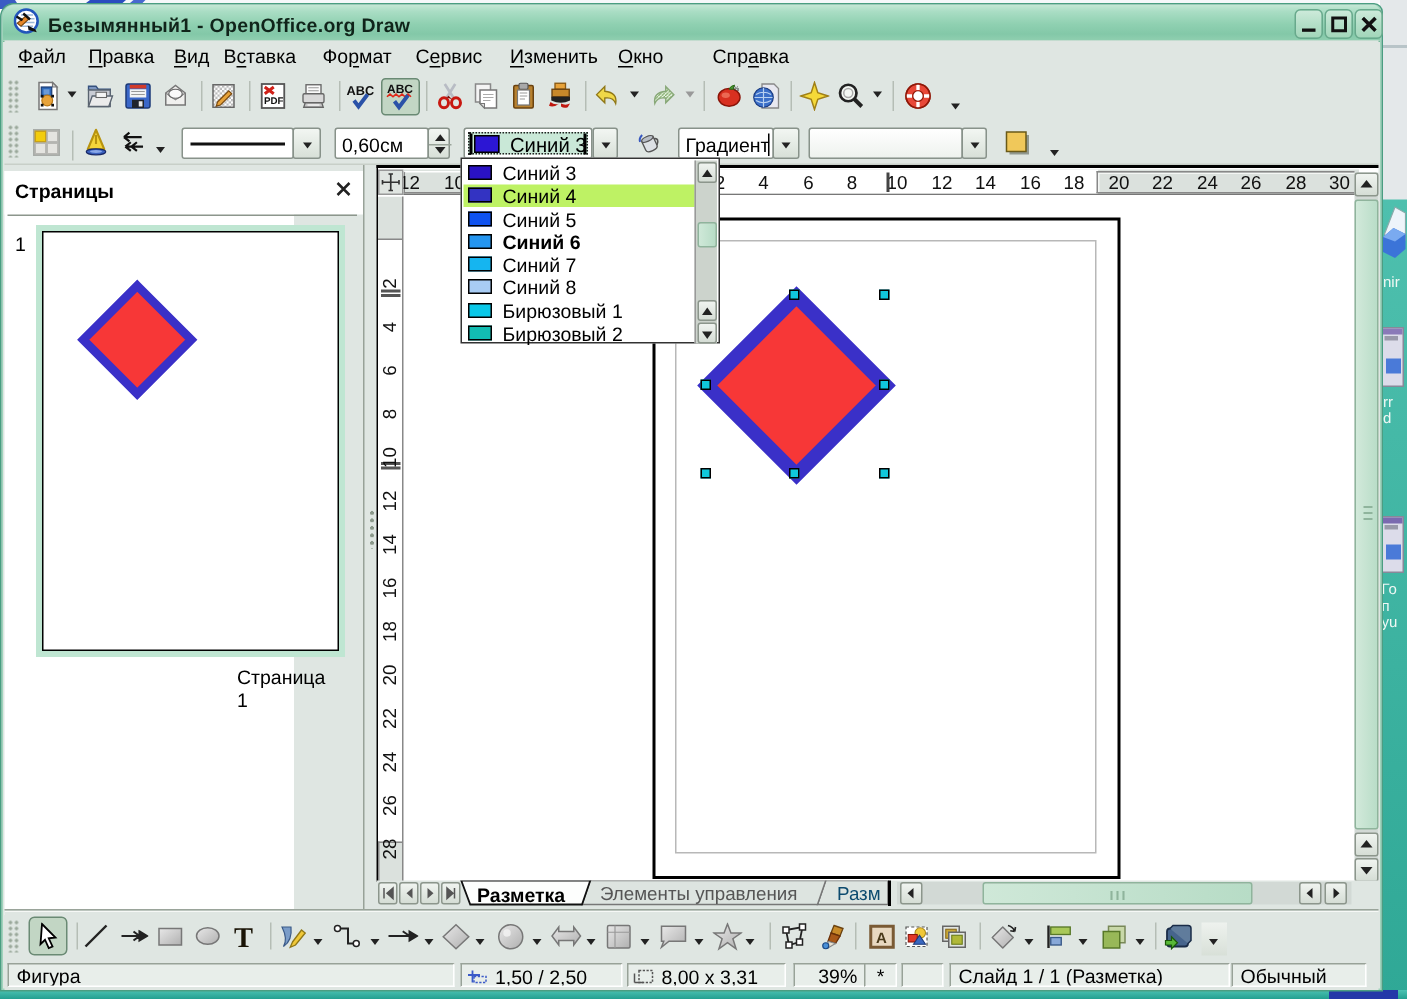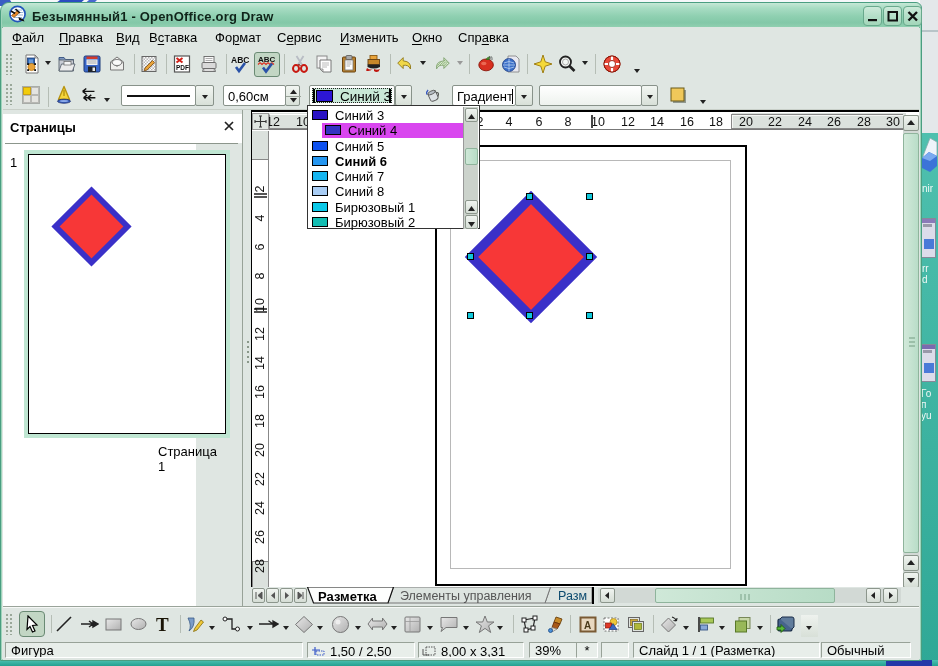--- a/index.html
+++ b/index.html
@@ -169,21 +169,21 @@
 
 <div class="abs" id="menubar">
   <span class="mi" style="left:9px"><u>Ф</u>айл</span>
   <span class="mi" style="left:56px"><u>П</u>равка</span>
   <span class="mi" style="left:113px"><u>В</u>ид</span>
   <span class="mi" style="left:146px">В<u>с</u>тавка</span>
   <span class="mi" style="left:212px">Фо<u>р</u>мат</span>
   <span class="mi" style="left:274px">С<u>е</u>рвис</span>
   <span class="mi" style="left:337px"><u>И</u>зменить</span>
   <span class="mi" style="left:409px"><u>О</u>кно</span>
-  <span class="mi" style="left:455px">Спр<u>а</u>вка</span>
+  <span class="mi" style="left:472px">Спр<u>а</u>вка</span>
 </div>
 
 <div class="abs tb" id="tb1">
     <div class="grip"></div>
   <svg class="ibtn" style="left:19px" width="20" height="20" viewBox="0 0 20 20">
     <path d="M4 1 h9 l3 3 v15 h-12 z" fill="#fff" stroke="#777" stroke-width="1"></path>
     <path d="M13 1 l3 3 h-3 z" fill="#d8d8d8" stroke="#777" stroke-width="0.8"></path>
     <rect x="5.5" y="4" width="7" height="6.5" fill="#2e68b8" stroke="#1c3c74" stroke-width="0.8"></rect>
     <rect x="7" y="5.5" width="4" height="3.5" fill="#6a9ad8"></rect>
     <circle cx="9.5" cy="13" r="3.6" fill="#e8a33a" stroke="#b87818" stroke-width="0.8"></circle>
@@ -683,33 +683,33 @@
       </svg>
       <span style="position:absolute;left:22px;top:1px;">1,50 / 2,50</span>
     </div>
   <div class="sfield" style="left:415px; width:106px;">
       <svg style="position:absolute;left:3px;top:3px" width="14" height="10" viewBox="0 0 14 10">
         <rect x="4" y="1" width="9" height="8" fill="none" stroke="#555" stroke-width="1" stroke-dasharray="1.5 1"></rect>
         <path d="M1 3 v6 M1 9 h6" stroke="#555" stroke-width="1"></path>
       </svg>
       <span style="position:absolute;left:22px;top:1px;">8,00 x 3,31</span>
     </div>
-  <div class="sfield" style="left:526px; width:59px; ">39%</div>
+  <div class="sfield" style="left:526px; width:59px; text-align:center;">39%</div>
   <div class="sfield" style="left:573px; width:22px; text-align:center;">*</div>
   <div class="sfield" style="left:598px; width:28px;"></div>
   <div class="sfield" style="left:630px; width:187px;">Слайд 1 / 1 (Разметка)</div>
   <div class="sfield" style="left:818px; width:90px;">Обычный</div>
 </div>
 
 <div class="abs" id="dlist">
   <div class="drow" style="top:2px;">
     <div class="sw" style="background:#2a12c4;"></div>
       <span class="dt">Синий 3</span>
     </div>
-  <div class="drow" style="top:17px;background:#d946ef;margin-left:13px;">
+  <div class="drow" style="top:17px;background:#bef264;">
     <div class="sw" style="background:#3333c2;"></div>
       <span class="dt">Синий 4</span>
     </div>
   <div class="drow" style="top:33px;">
     <div class="sw" style="background:#0f52f0;"></div>
       <span class="dt">Синий 5</span>
     </div>
   <div class="drow" style="top:48px;font-weight:bold;">
     <div class="sw" style="background:#2596f0;"></div>
       <span class="dt">Синий 6</span>

